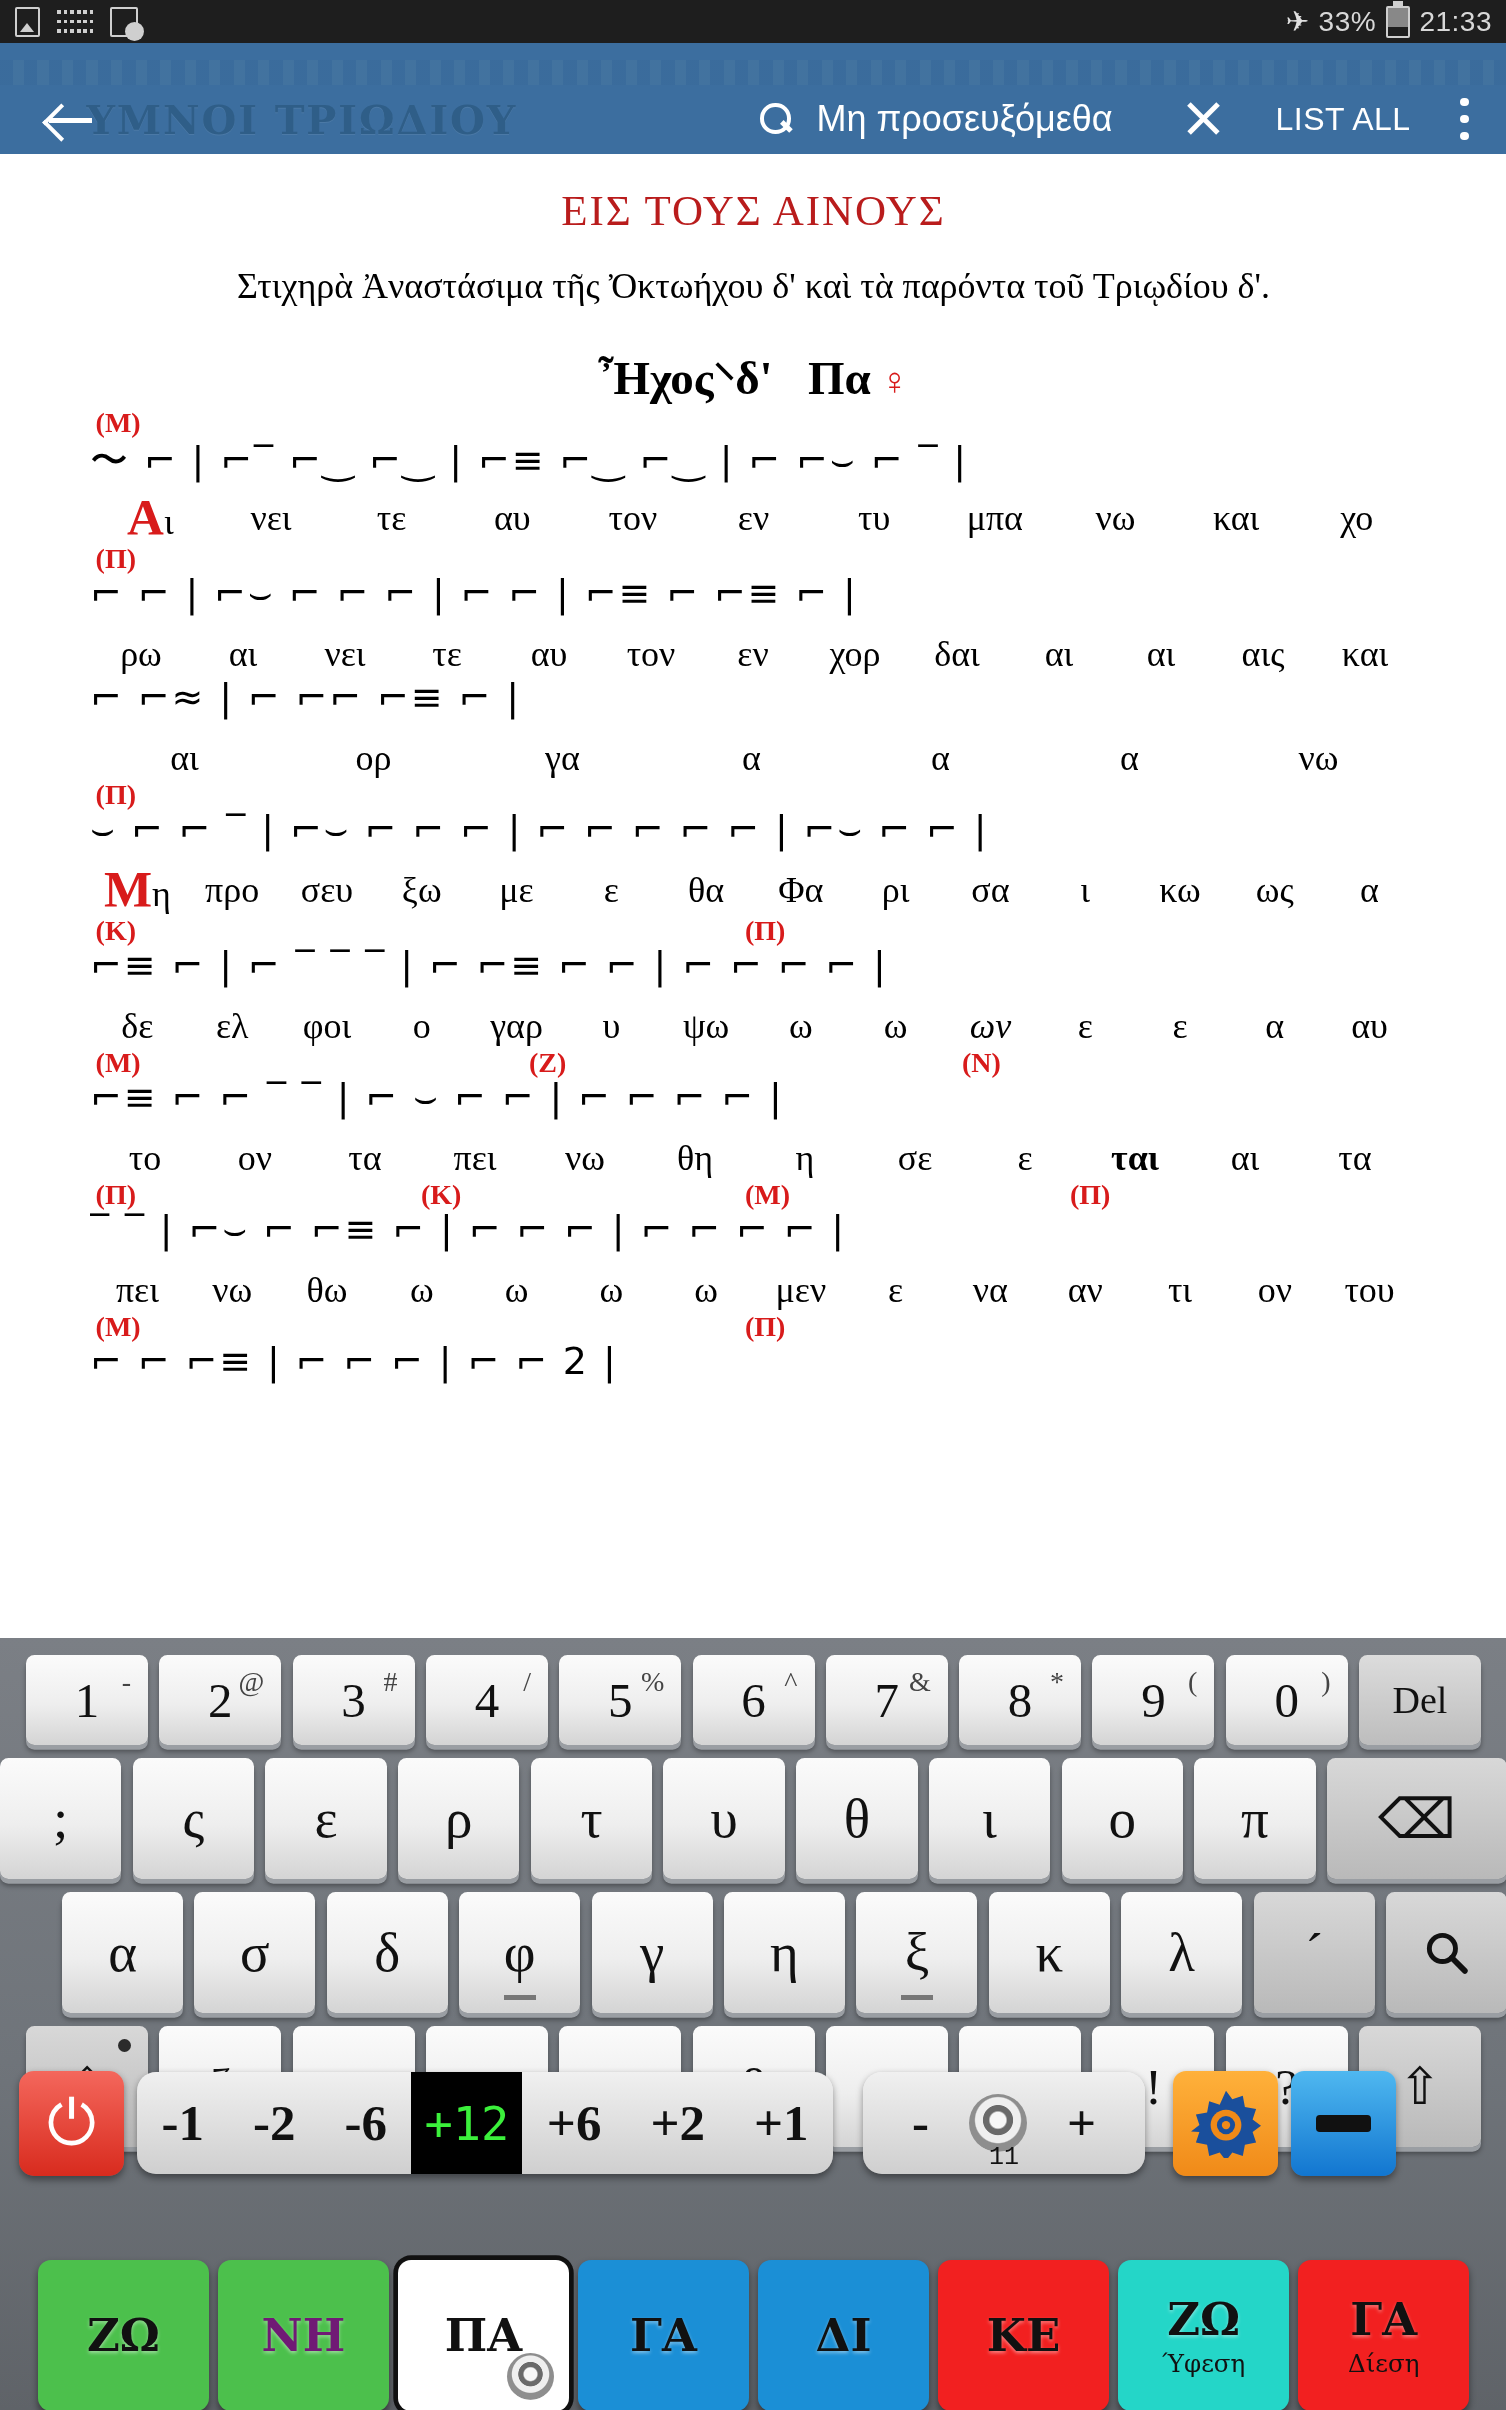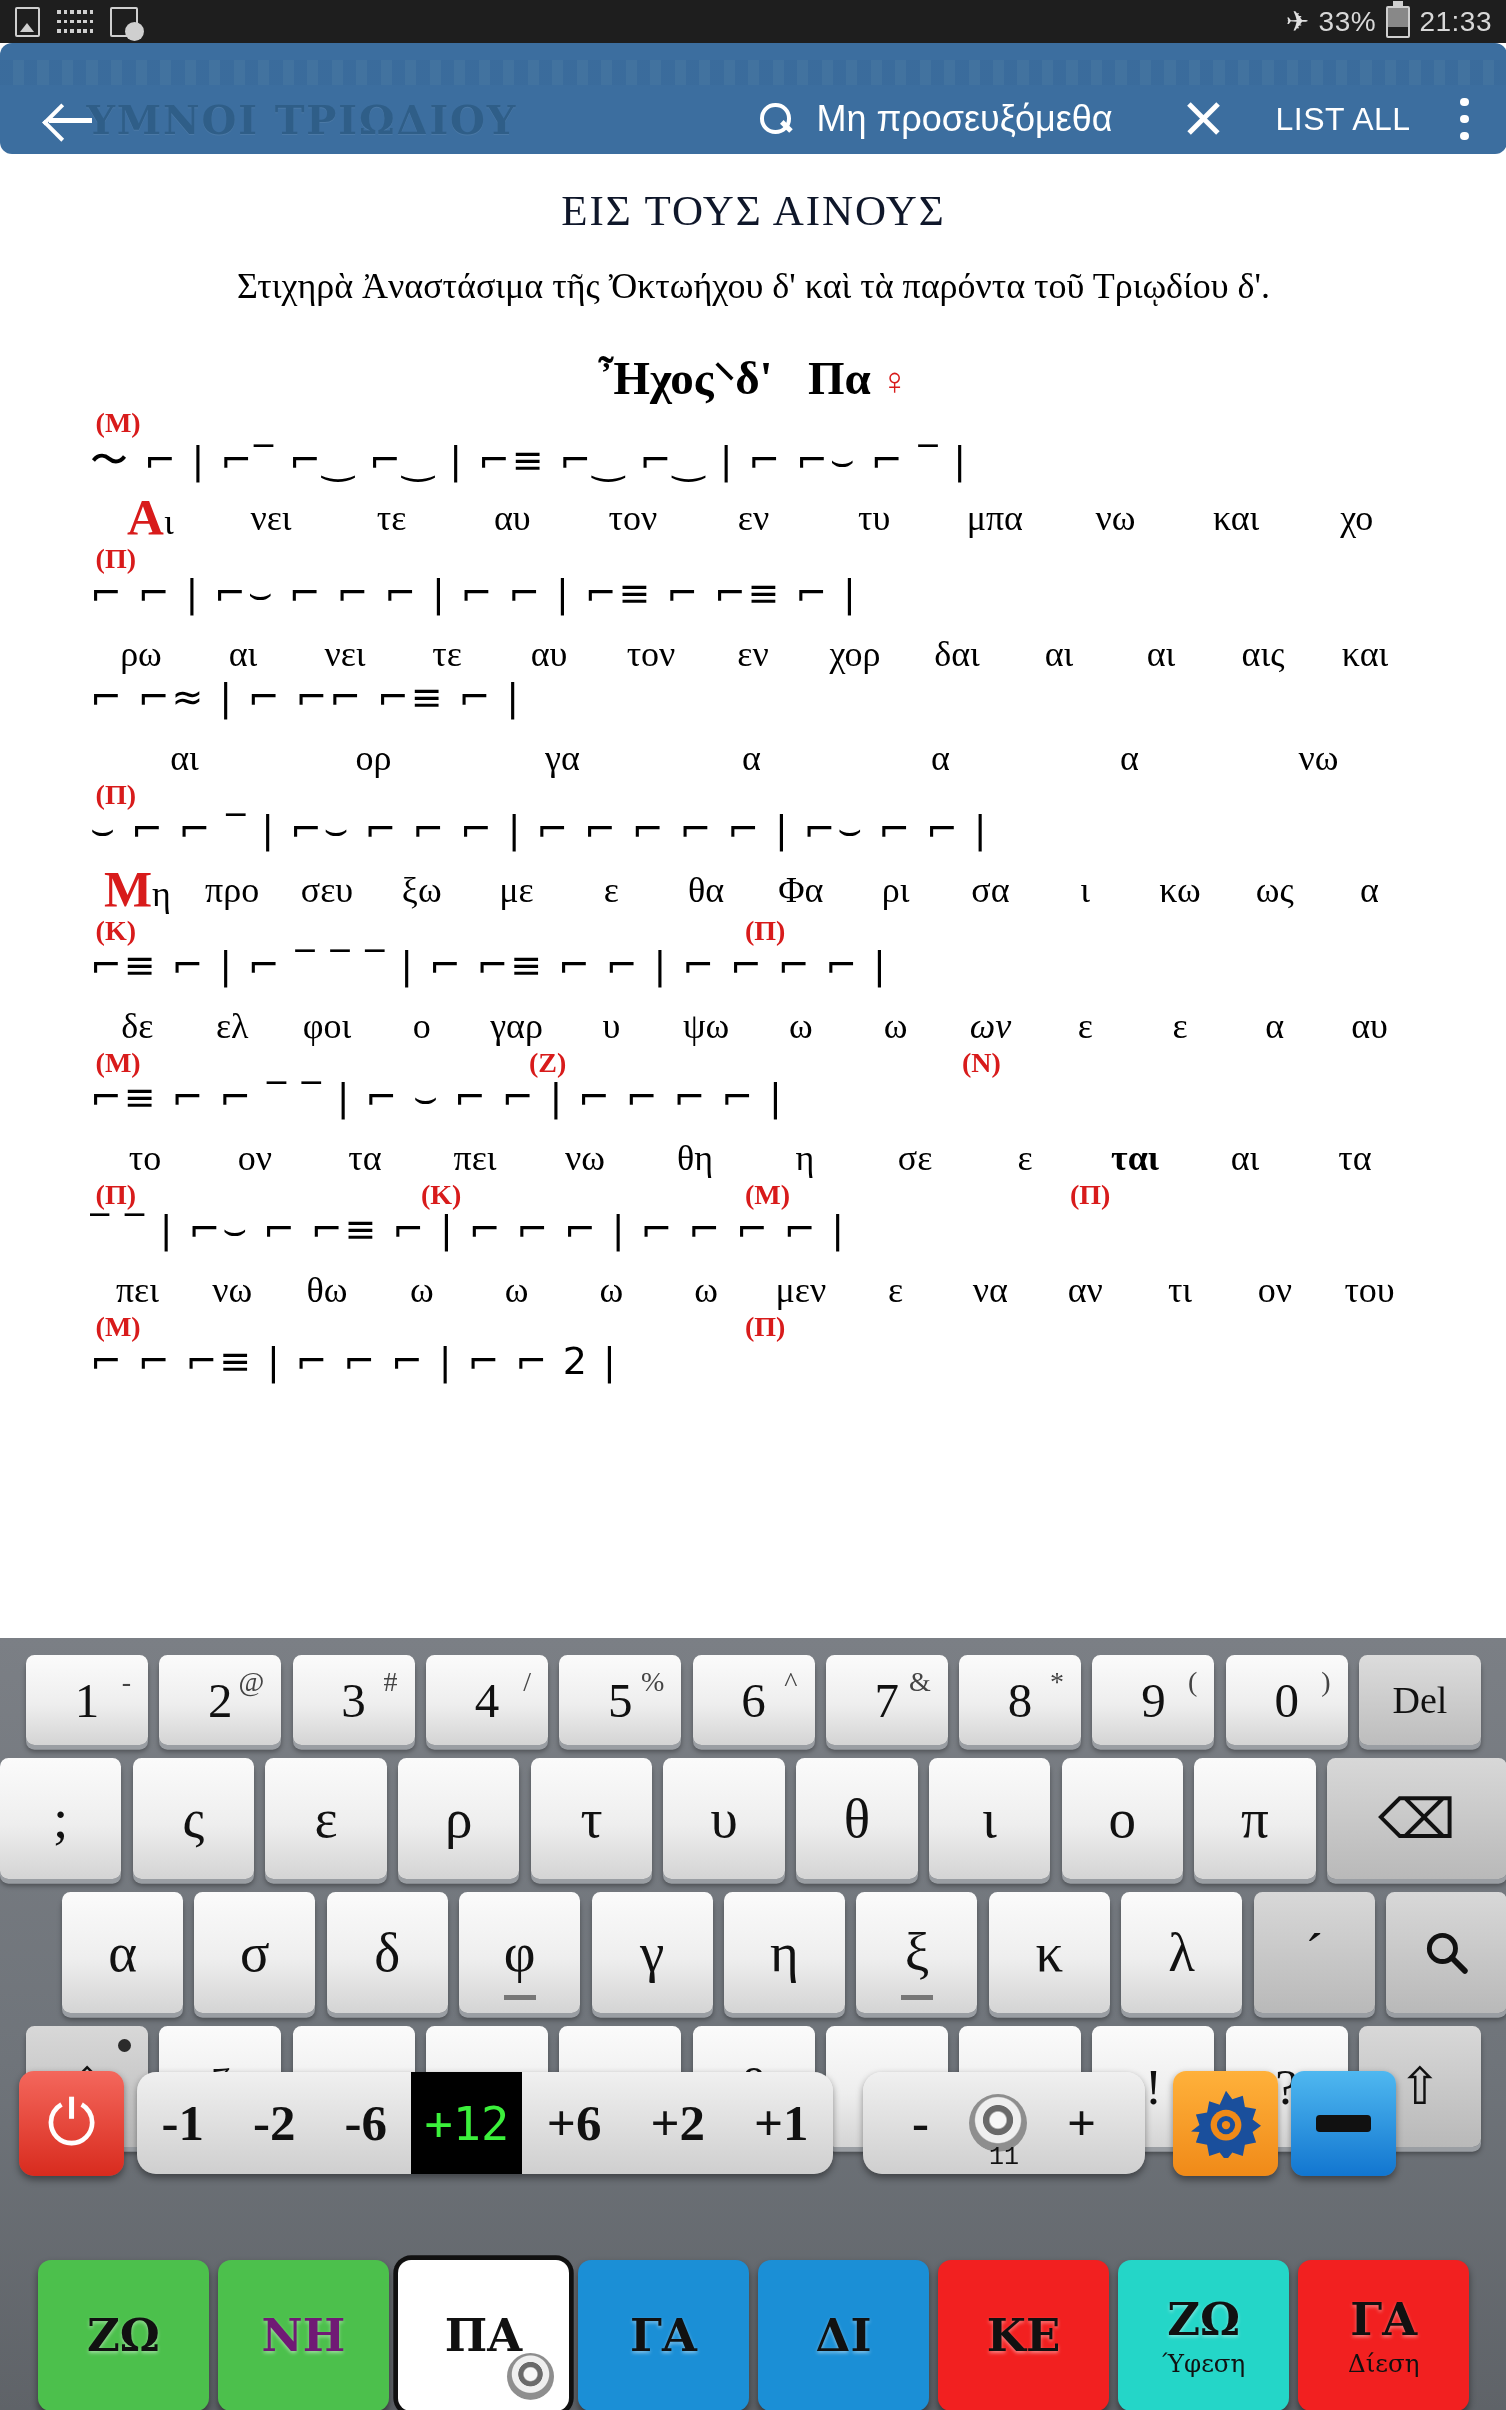--- a/index.html
+++ b/index.html
@@ -31,21 +31,20 @@
   .ic-scr { width: 28px; height: 30px; border: 2.8px solid #cfcfcf; border-radius:1.9px; position: relative; }
   .ic-scr::after{ content:""; position:absolute; right:-8.5px; bottom:-6.6px; width:19px;height:19px;border-radius:50%;background:#cfcfcf;}
   .ic-plane { font-size: 28px; color:#e0e0e0; transform: rotate(0deg); }
   .battery { width: 24.5px; height: 32px; border: 2.8px solid #cfcfcf; border-radius: 1.9px; position: relative; background: linear-gradient(to top,#1e1e1e 33%, #888 33%); }
   .battery::before { content:""; position:absolute; top:-6.6px; left:5.6px; width:9.4px; height:4.7px; background:#cfcfcf; }
 
   
   .appbar {
     position: absolute; top: 43px; left: 0; width: 1507px; height: 111px;
     background: #3c6e9f;
-    border-radius: 12px;
   }
   .appbar .ornament {
     position:absolute; top: 17px; left:0; width: 1507px; height: 24.5px;
     background: repeating-linear-gradient(to right, #3a6b9b 0 13px, #44749f 13px 24.5px);
     opacity: .75;
   }
   .appbar .row { position:absolute; top: 41px; left: 0; width:1507px; height: 70px; display:flex; align-items:center; }
   .back-arrow { margin-left: 49px; width: 43px; height: 38px; position: relative; flex: 0 0 auto; }
   .back-arrow::before{content:"";position:absolute;top:18px;left:0;width:43px;height:4.7px;background:#fff;}
   .back-arrow::after{content:"";position:absolute;top:8.5px;left:-0.9px;width:22.6px;height:22.6px;border-left:4.7px solid #fff;border-bottom:4.7px solid #fff;transform:rotate(45deg);}
@@ -61,21 +60,21 @@
   .search-text { font-size: 36px; color: #fff; white-space: nowrap; }
   .clear-x { width: 38px; height: 38px; position: relative; margin-left: 72px; }
   .clear-x::before,.clear-x::after{content:"";position:absolute;top:16px;left:-1.9px;width:41px;height:4.7px;background:#fff;}
   .clear-x::before{transform:rotate(45deg);} .clear-x::after{transform:rotate(-45deg);}
   .list-all { font-size: 32px; color:#fff; margin-left: 53px; white-space:nowrap; letter-spacing:0.5px; }
   .kebab { width: 9.4px; margin-left: 49px; margin-right: 38px; display:flex;flex-direction:column;gap:8.5px;align-items:center;}
   .kebab i { width: 8.5px; height: 8.5px; border-radius: 50%; background: #fff; display:block;}
 
   
   .score { position:absolute; top: 154px; left:0; width: 1507px; height: 1484px; background:#fff; overflow:hidden; }
-  .score-title { text-align:center; margin-top: 32px; font-family:"Liberation Serif", serif; font-size: 43px; letter-spacing: 1.9px; color:#0f172a; }
+  .score-title { text-align:center; margin-top: 32px; font-family:"Liberation Serif", serif; font-size: 43px; letter-spacing: 1.9px; color:#b91c1c; }
   .score-sub { text-align:center; margin-top: 30px; font-family:"Liberation Serif", serif; font-size: 36px; color:#000; }
   .echos { text-align:center; margin-top: 41px; font-family:"Liberation Serif", serif; font-size: 47px; font-weight:700; color:#000; position:relative; }
   .echos .martyria { color:#d81b1b; font-size: 38px; }
   .echos .neume { font-family:"DejaVu Sans", sans-serif; font-size: 43px; }
 
   .staff { position: relative; margin: 0 0 0 0; }
   .neume-row {
     position:relative; height: 62px; margin: 0 90px; white-space: nowrap;
     font-family: "DejaVu Sans", sans-serif; font-size: 38px; color:#000;
     letter-spacing: 1.9px; overflow:hidden;

